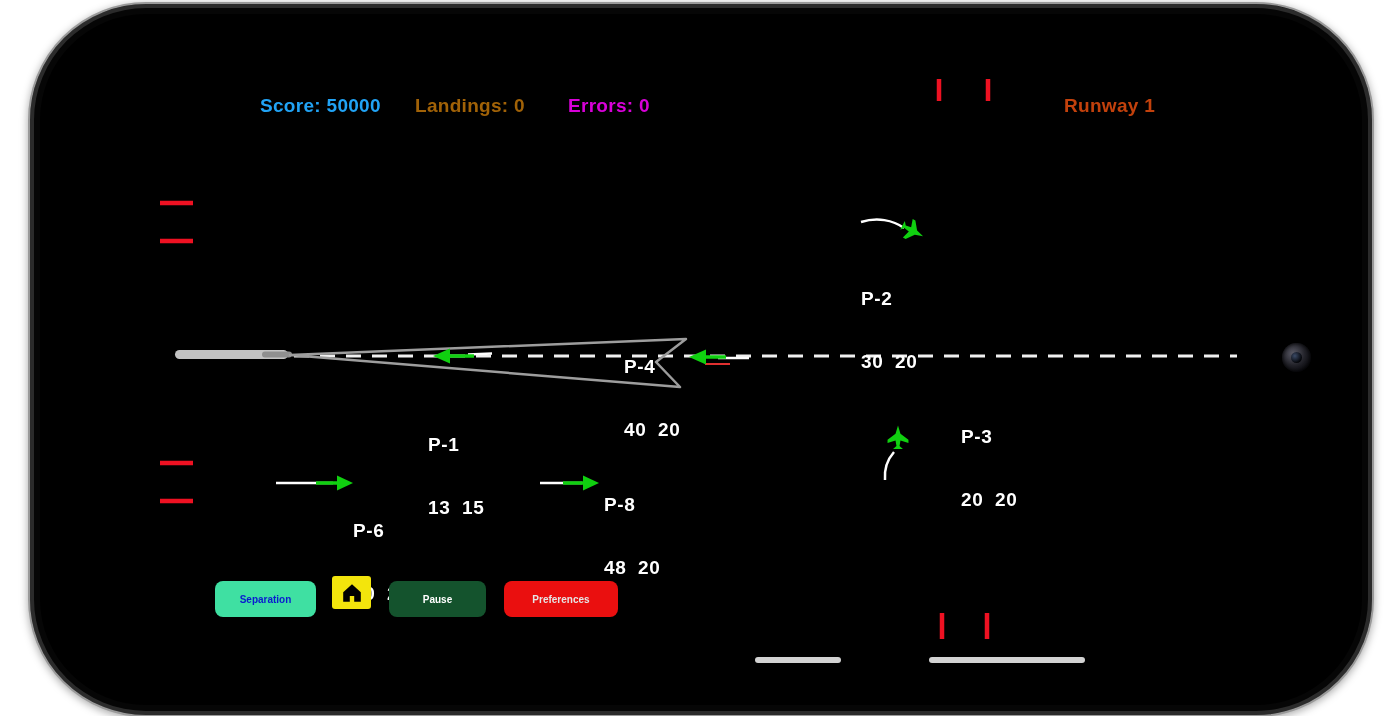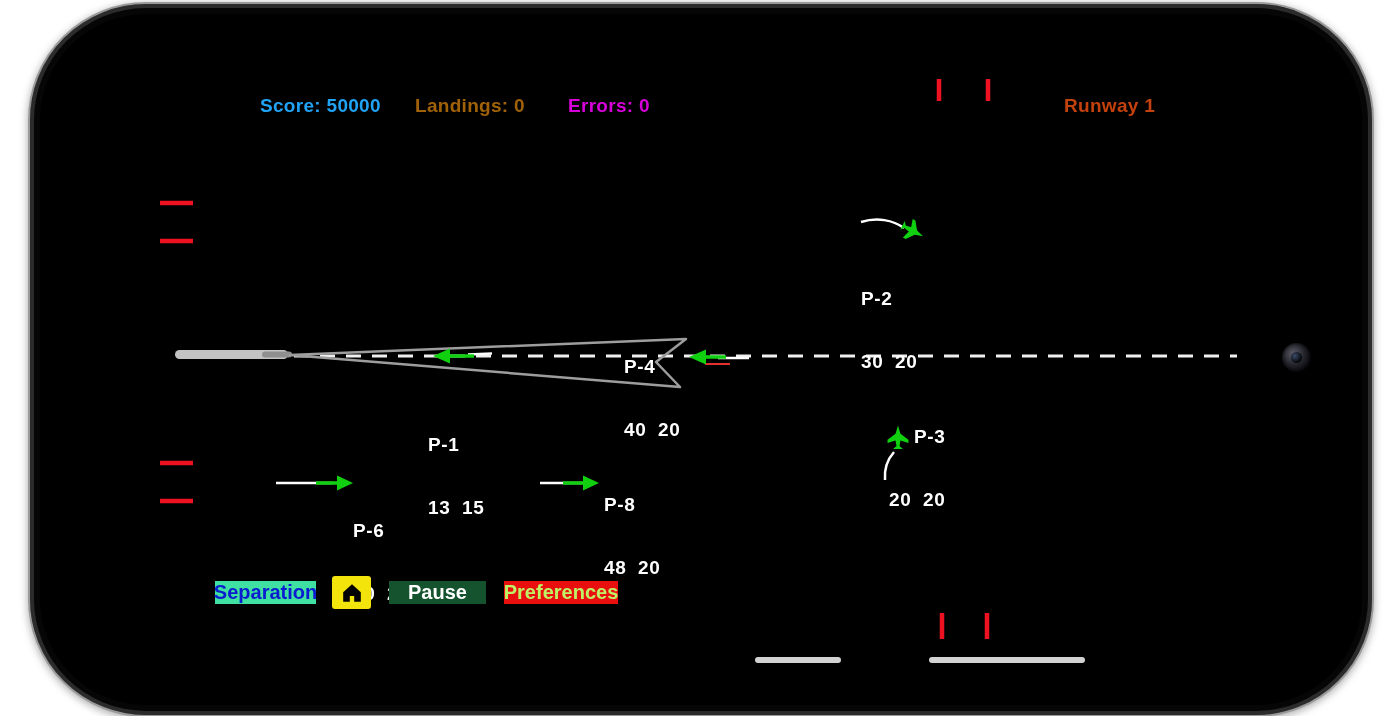--- a/index.html
+++ b/index.html
@@ -24,29 +24,29 @@
   .hud-errors{left:568px;color:#d800d8;}
   .hud-runway{left:1064px;color:#c2410c;}
   
   .radar{position:absolute;left:0;top:0;}
   
   .plane-label{position:absolute;color:#fff;font-size:19px;font-weight:bold;line-height:21px;
                white-space:pre;letter-spacing:.6px;cursor:pointer;}
   .lbl-p2{left:861px;top:246px;}
   .lbl-p4{left:624px;top:314px;}
   .lbl-p1{left:428px;top:392px;}
-  .lbl-p3{left:889px;top:384px;text-align:right;}
+  .lbl-p3{left:961px;top:384px;}
   .lbl-p6{left:353px;top:478px;}
   .lbl-p5{left:604px;top:452px;}
   
-  .btn{position:absolute;top:581px;height:23px;display:flex;align-items:center;justify-content:center;
-       font-size:20px;font-weight:bold;border-radius:0;cursor:pointer;box-sizing:border-box;}
+  .btn{position:absolute;top:581px;height:36px;display:flex;align-items:center;justify-content:center;
+       font-size:10px;font-weight:bold;border-radius:8px;cursor:pointer;box-sizing:border-box;}
   .btn-separation{left:215px;width:101px;background:#3fe0a2;color:#0a1bd0;}
   .btn-pause{left:389px;width:97px;background:#14532d;color:#fff;}
-  .btn-preferences{left:504px;width:114px;background:#ea0f0f;color:#bef264;}
+  .btn-preferences{left:504px;width:114px;background:#ea0f0f;color:#e5e5e5;}
   .btn-home{position:absolute;left:332px;top:576px;width:39px;height:33px;background:#f3e50c;
             border-radius:3px;display:flex;align-items:center;justify-content:center;cursor:pointer;}
 </style>
 </head>
 <body>
 
 <div class="stage">
 
   <div class="phone"></div>
   <div class="antenna a1"></div>

